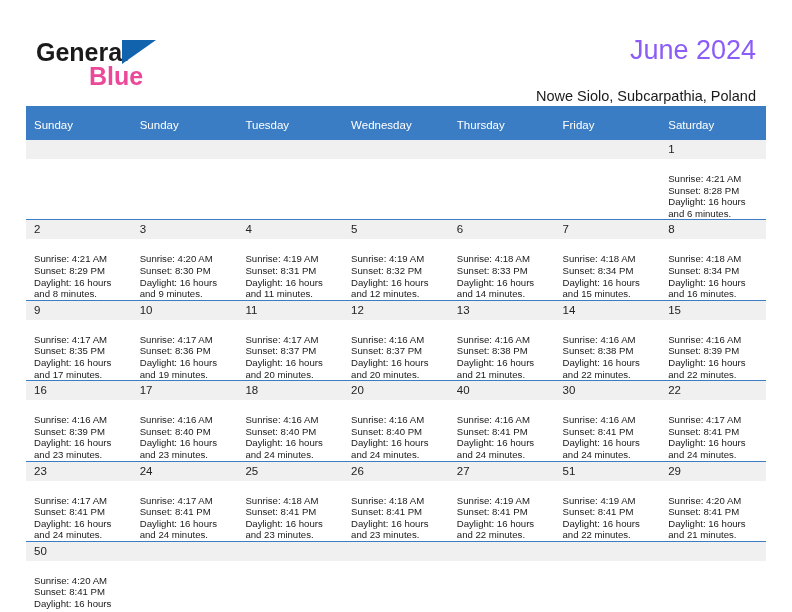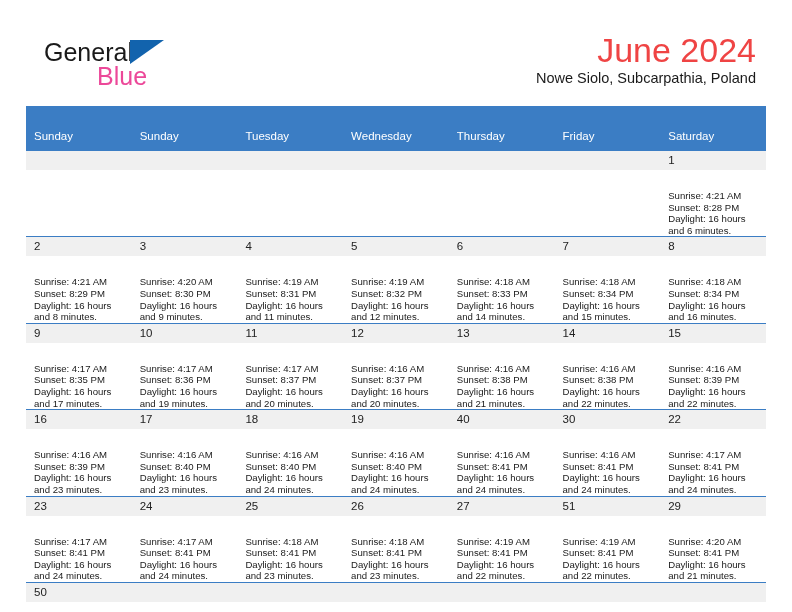--- a/index.html
+++ b/index.html
@@ -24,24 +24,25 @@
   
   .header {
     position: absolute;
     left: 0;
     top: 0;
     width: 792px;
     height: 104px;
   }
   .brand {
     position: absolute;
-    left: 44px;
+    left: 36px;
     top: 38px;
     width: 200px;
     height: 56px;
+    font-weight: bold;
   }
   .brand-general {
     position: absolute;
     left: 0;
     top: 0;
     font-size: 25px;
     letter-spacing: 0px;
     color: #1a1a1a;
     font-family: "Liberation Sans", sans-serif;
   }
@@ -71,49 +72,49 @@
     background: #ffffff;
   }
 
   .title-block {
     position: absolute;
     right: 36px;
     top: 34px;
     text-align: right;
   }
   .cal-title {
-    font-size: 34px;
-    color: #ef4444;
+    font-size: 27px;
+    color: #8b5cf6;
     line-height: 32px;
     white-space: nowrap;
   }
   .cal-subtitle {
     font-size: 14.5px;
     color: #1a1a1a;
     line-height: 20px;
-    margin-top: 2px;
+    margin-top: 20px;
     white-space: nowrap;
   }
 
   
   .calendar {
     position: absolute;
     left: 26px;
     top: 106px;
     width: 740px;
     border-collapse: collapse;
     table-layout: fixed;
   }
   .calendar th {
     background: #3b7dc4;
     color: #ffffff;
     font-size: 11.5px;
     font-weight: normal;
     text-align: left;
-    padding: 21px 0 5px 8px;
+    padding: 10px 0 5px 8px;
     height: 18px;
     border: none;
   }
   .calendar td {
     vertical-align: top;
     border-top: 1px solid #3b7dc4;
     padding: 0;
     height: 72px;
     width: 105.7px;
   }
@@ -133,21 +134,21 @@
   }
   .cell-blank {
     background: transparent;
   }
   .cell-blank .filler {
     display: block;
     height: 19px;
     background: #f0f0f0;
   }
   .details {
-    padding: 20px 4px 0 8px;
+    padding: 14px 4px 0 8px;
     font-size: 9.6px;
     line-height: 11.6px;
     color: #1a1a1a;
   }
   .details div {
     white-space: nowrap;
   }
 </style>
 </head>
 <body>
@@ -413,21 +414,21 @@
               <div class="details">
                 <div>Sunrise: 4:16 AM</div>
                 <div>Sunset: 8:40 PM</div>
                 <div>Daylight: 16 hours</div>
                 <div>and 24 minutes.</div>
               </div>
             </div>
           </td>
           <td>
             <div class="cell-inner">
-              <span class="daynum">19</span>
+              <span class="daynum">20</span>
               <div class="details">
                 <div>Sunrise: 4:16 AM</div>
                 <div>Sunset: 8:40 PM</div>
                 <div>Daylight: 16 hours</div>
                 <div>and 24 minutes.</div>
               </div>
             </div>
           </td>
           <td>
             <div class="cell-inner">

